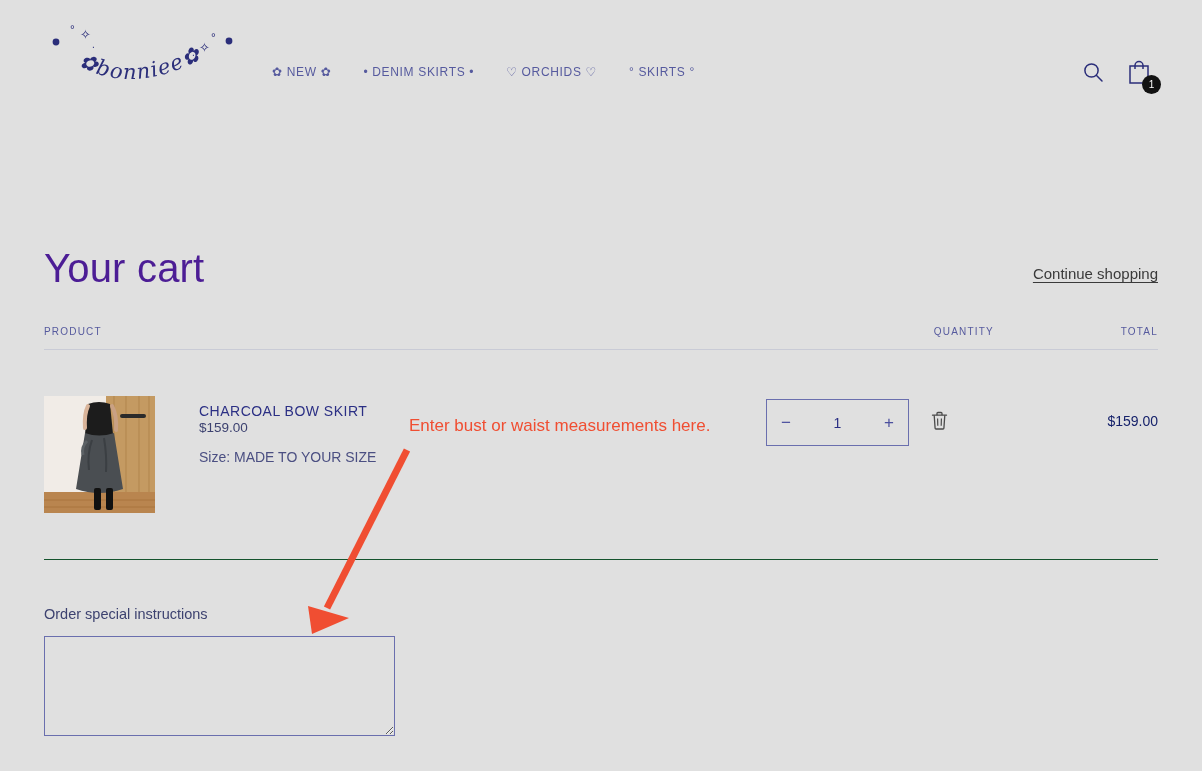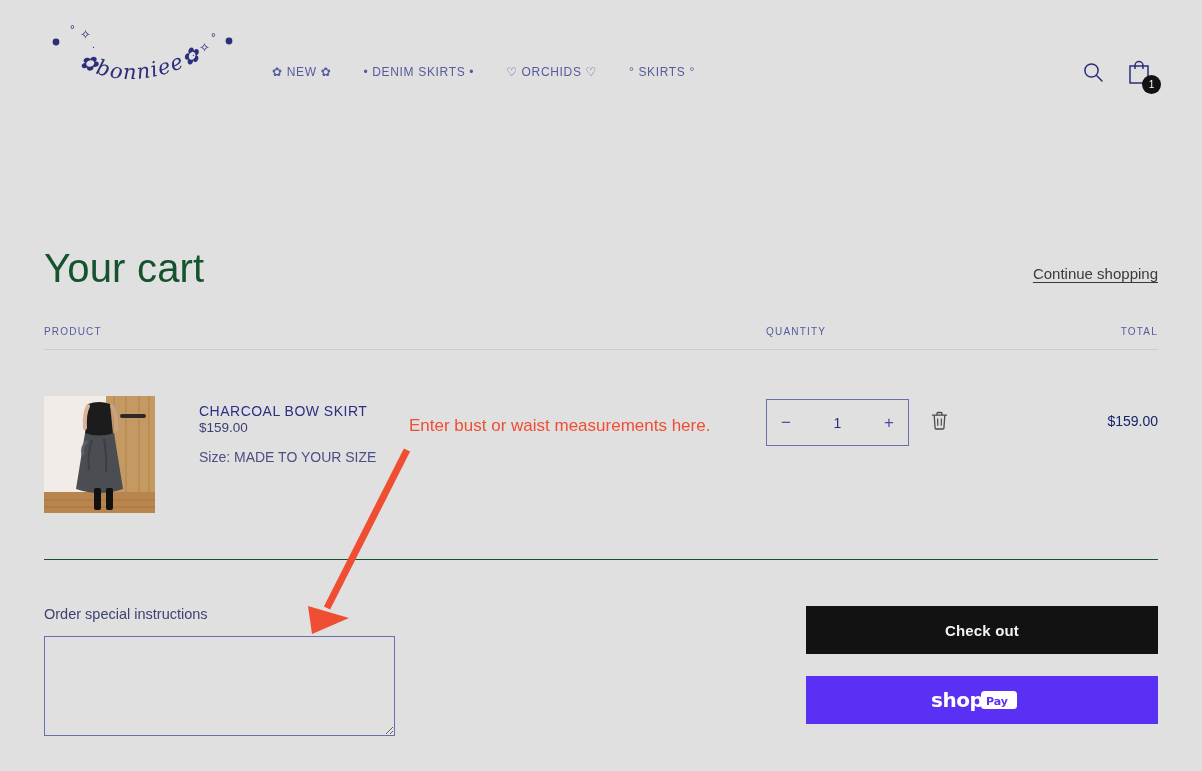--- a/index.html
+++ b/index.html
@@ -97,21 +97,21 @@
     display: flex;
     align-items: flex-end;
     justify-content: space-between;
     padding-top: 120px;
   }
   .page-title {
     margin: 0;
     font-size: 40px;
     font-weight: 400;
     letter-spacing: 0.005em;
-    color: #14532d;
+    color: #4c1d95;
     line-height: 1;
   }
   .continue-link {
     font-size: 15px;
     color: #3a3a3a;
     text-decoration: underline;
     text-underline-offset: 3px;
     cursor: pointer;
     margin-bottom: 6px;
   }
@@ -120,21 +120,21 @@
   .cart-thead {
     display: flex;
     align-items: center;
     font-size: 10px;
     letter-spacing: 0.12em;
     color: #565a9e;
     padding-bottom: 12px;
     border-bottom: 1px solid #c9cbd6;
   }
   .th-product { flex: 0 0 722px; }
-  .th-quantity { flex: 0 0 228px; }
+  .th-quantity { flex: 0 0 228px; text-align: right; }
   .th-total { flex: 1; text-align: right; }
 
   .cart-row {
     display: flex;
     align-items: flex-start;
     padding-top: 46px;
     padding-bottom: 46px;
     border-bottom: 1px solid #14532d;
     min-height: 175px;
   }
@@ -429,30 +429,20 @@
       <div class="cell-total">$159.00</div>
     </div>
   </div>
 
   <div class="cart-footer">
     <div class="instructions-block">
       <label class="instructions-label">Order special instructions</label>
       <textarea class="instructions-input" placeholder="" style=""></textarea>
     </div>
 
-    <div class="checkout-block">
-      <button class="checkout-btn">Check out</button>
-      <button class="shoppay-btn">
-        <svg width="102" height="26" viewBox="0 0 102 26">
-          <text x="0" y="20" font-family="'DejaVu Sans',sans-serif" font-size="20" font-weight="600" fill="#ffffff" letter-spacing="-0.5">shop</text>
-          <rect x="50" y="4" width="36" height="18" rx="3.5" fill="#ffffff"></rect>
-          <text x="55" y="17.5" font-family="'DejaVu Sans',sans-serif" font-size="11" font-weight="700" fill="#5a31f4">Pay</text>
-        </svg>
-      </button>
-    </div>
   </div>
 </main>
 
 <div class="annotation-layer">
   <div class="annotation-text">Enter bust or waist measurements here.</div>
   <svg width="1202" height="771" style="position:absolute;left:0;top:0;">
     <line x1="395" y1="450" x2="315" y2="608" stroke="#f04e32" stroke-width="7" stroke-linecap="butt"></line>
     <polygon points="300,634 296,606 337,618" fill="#f04e32"></polygon>
   </svg>
 </div>

